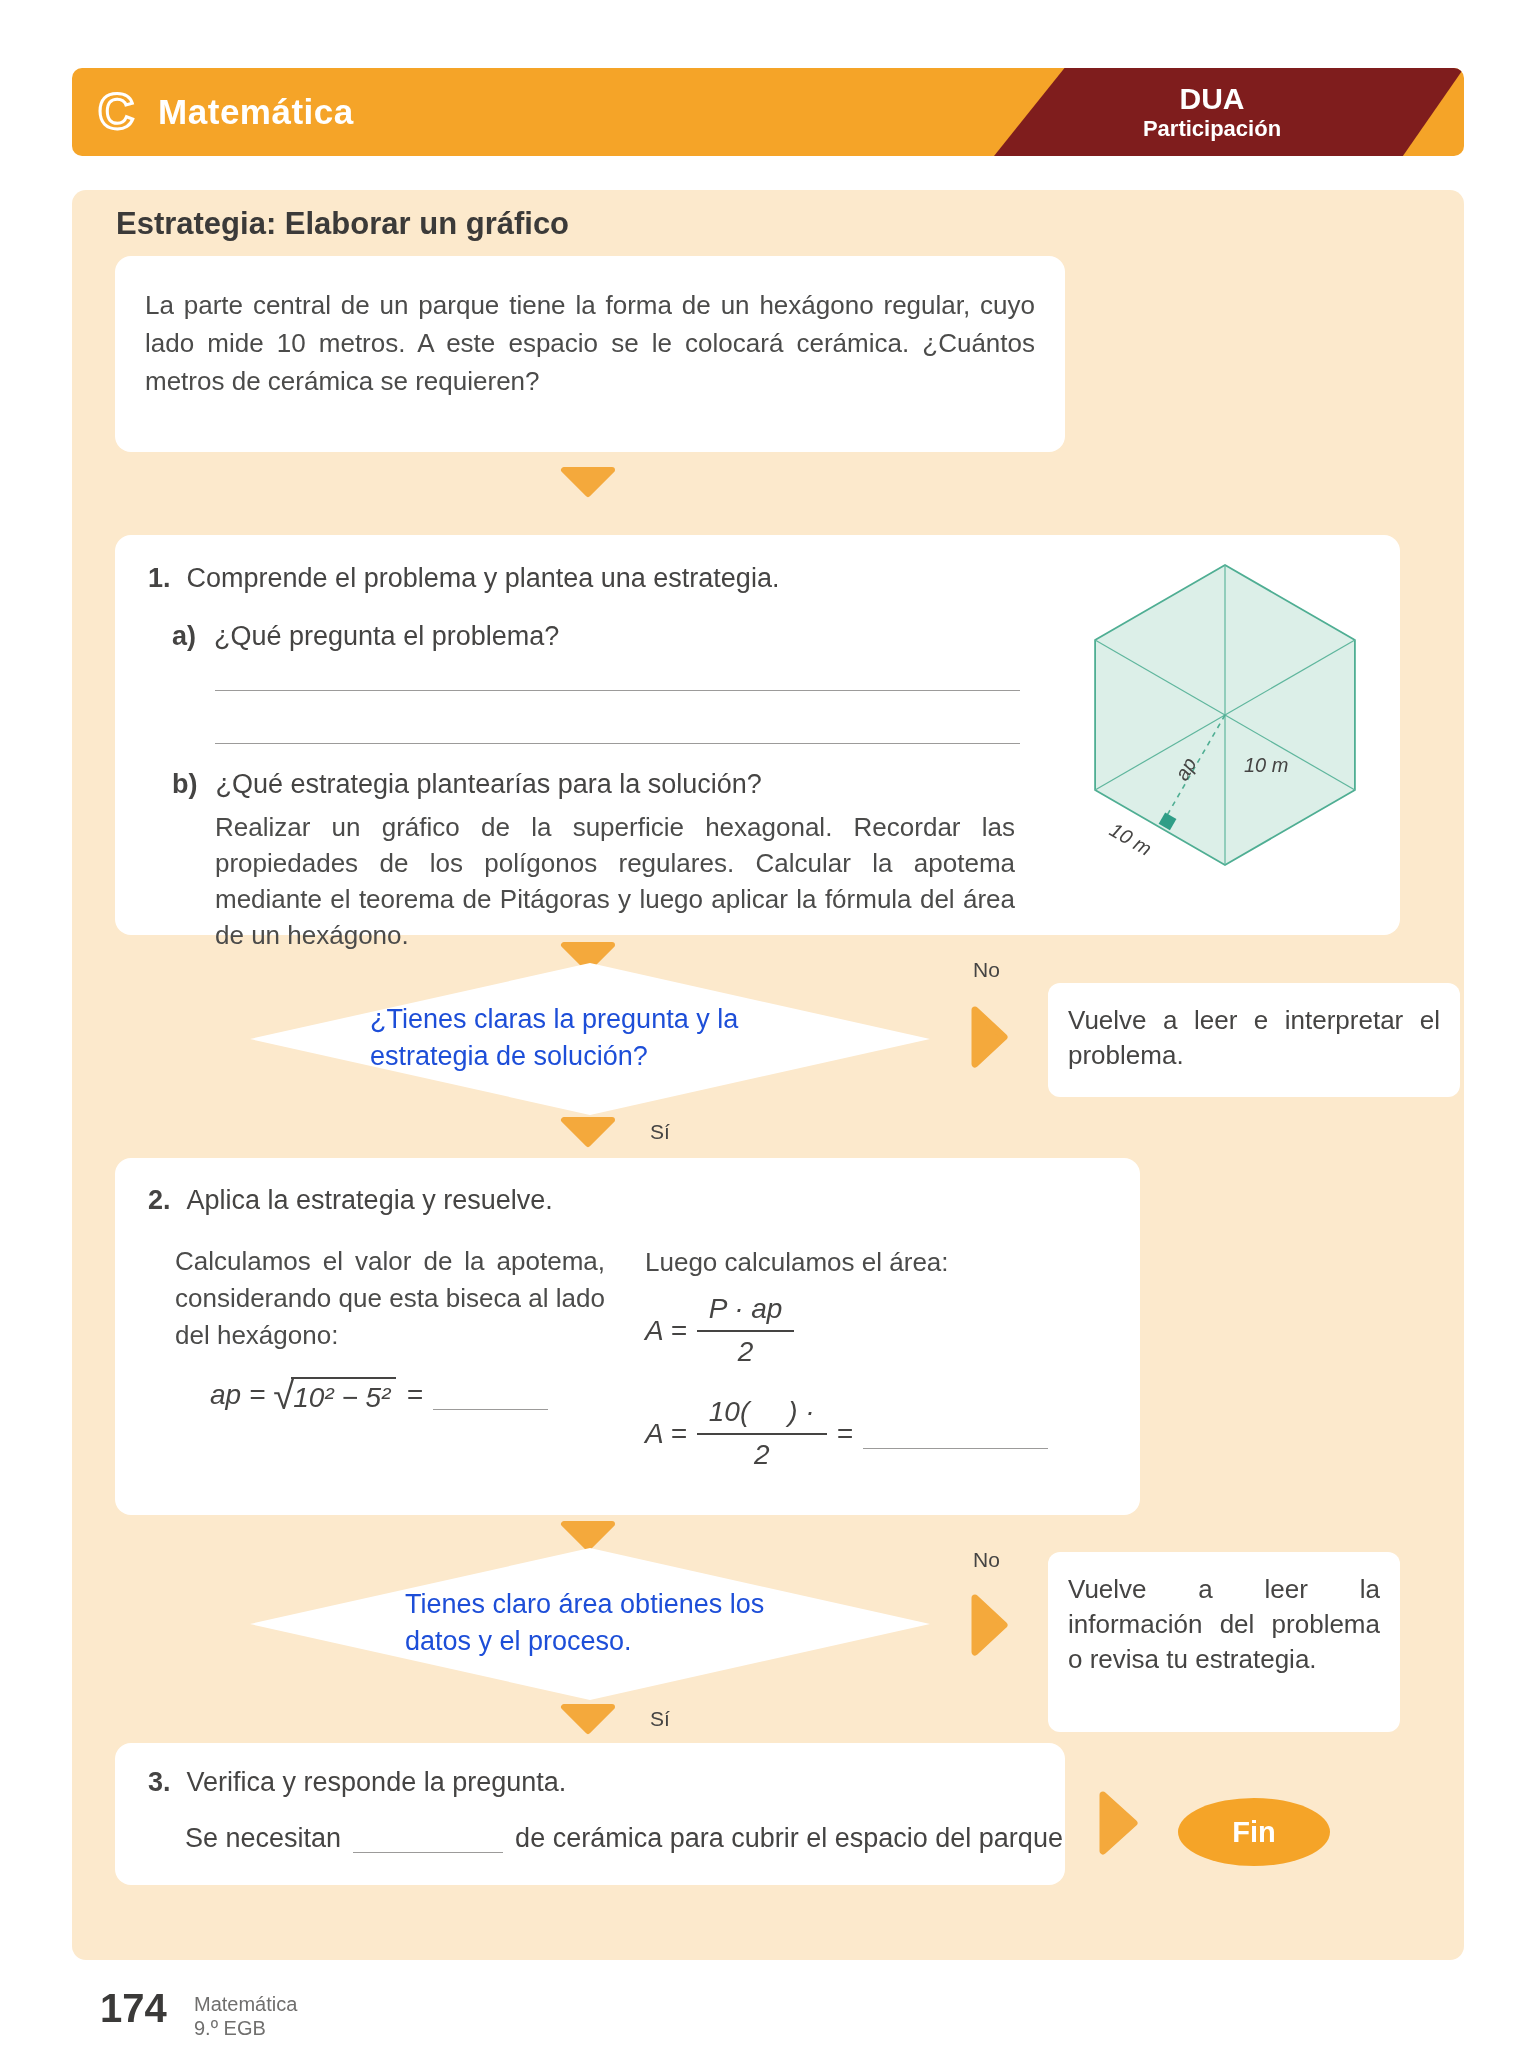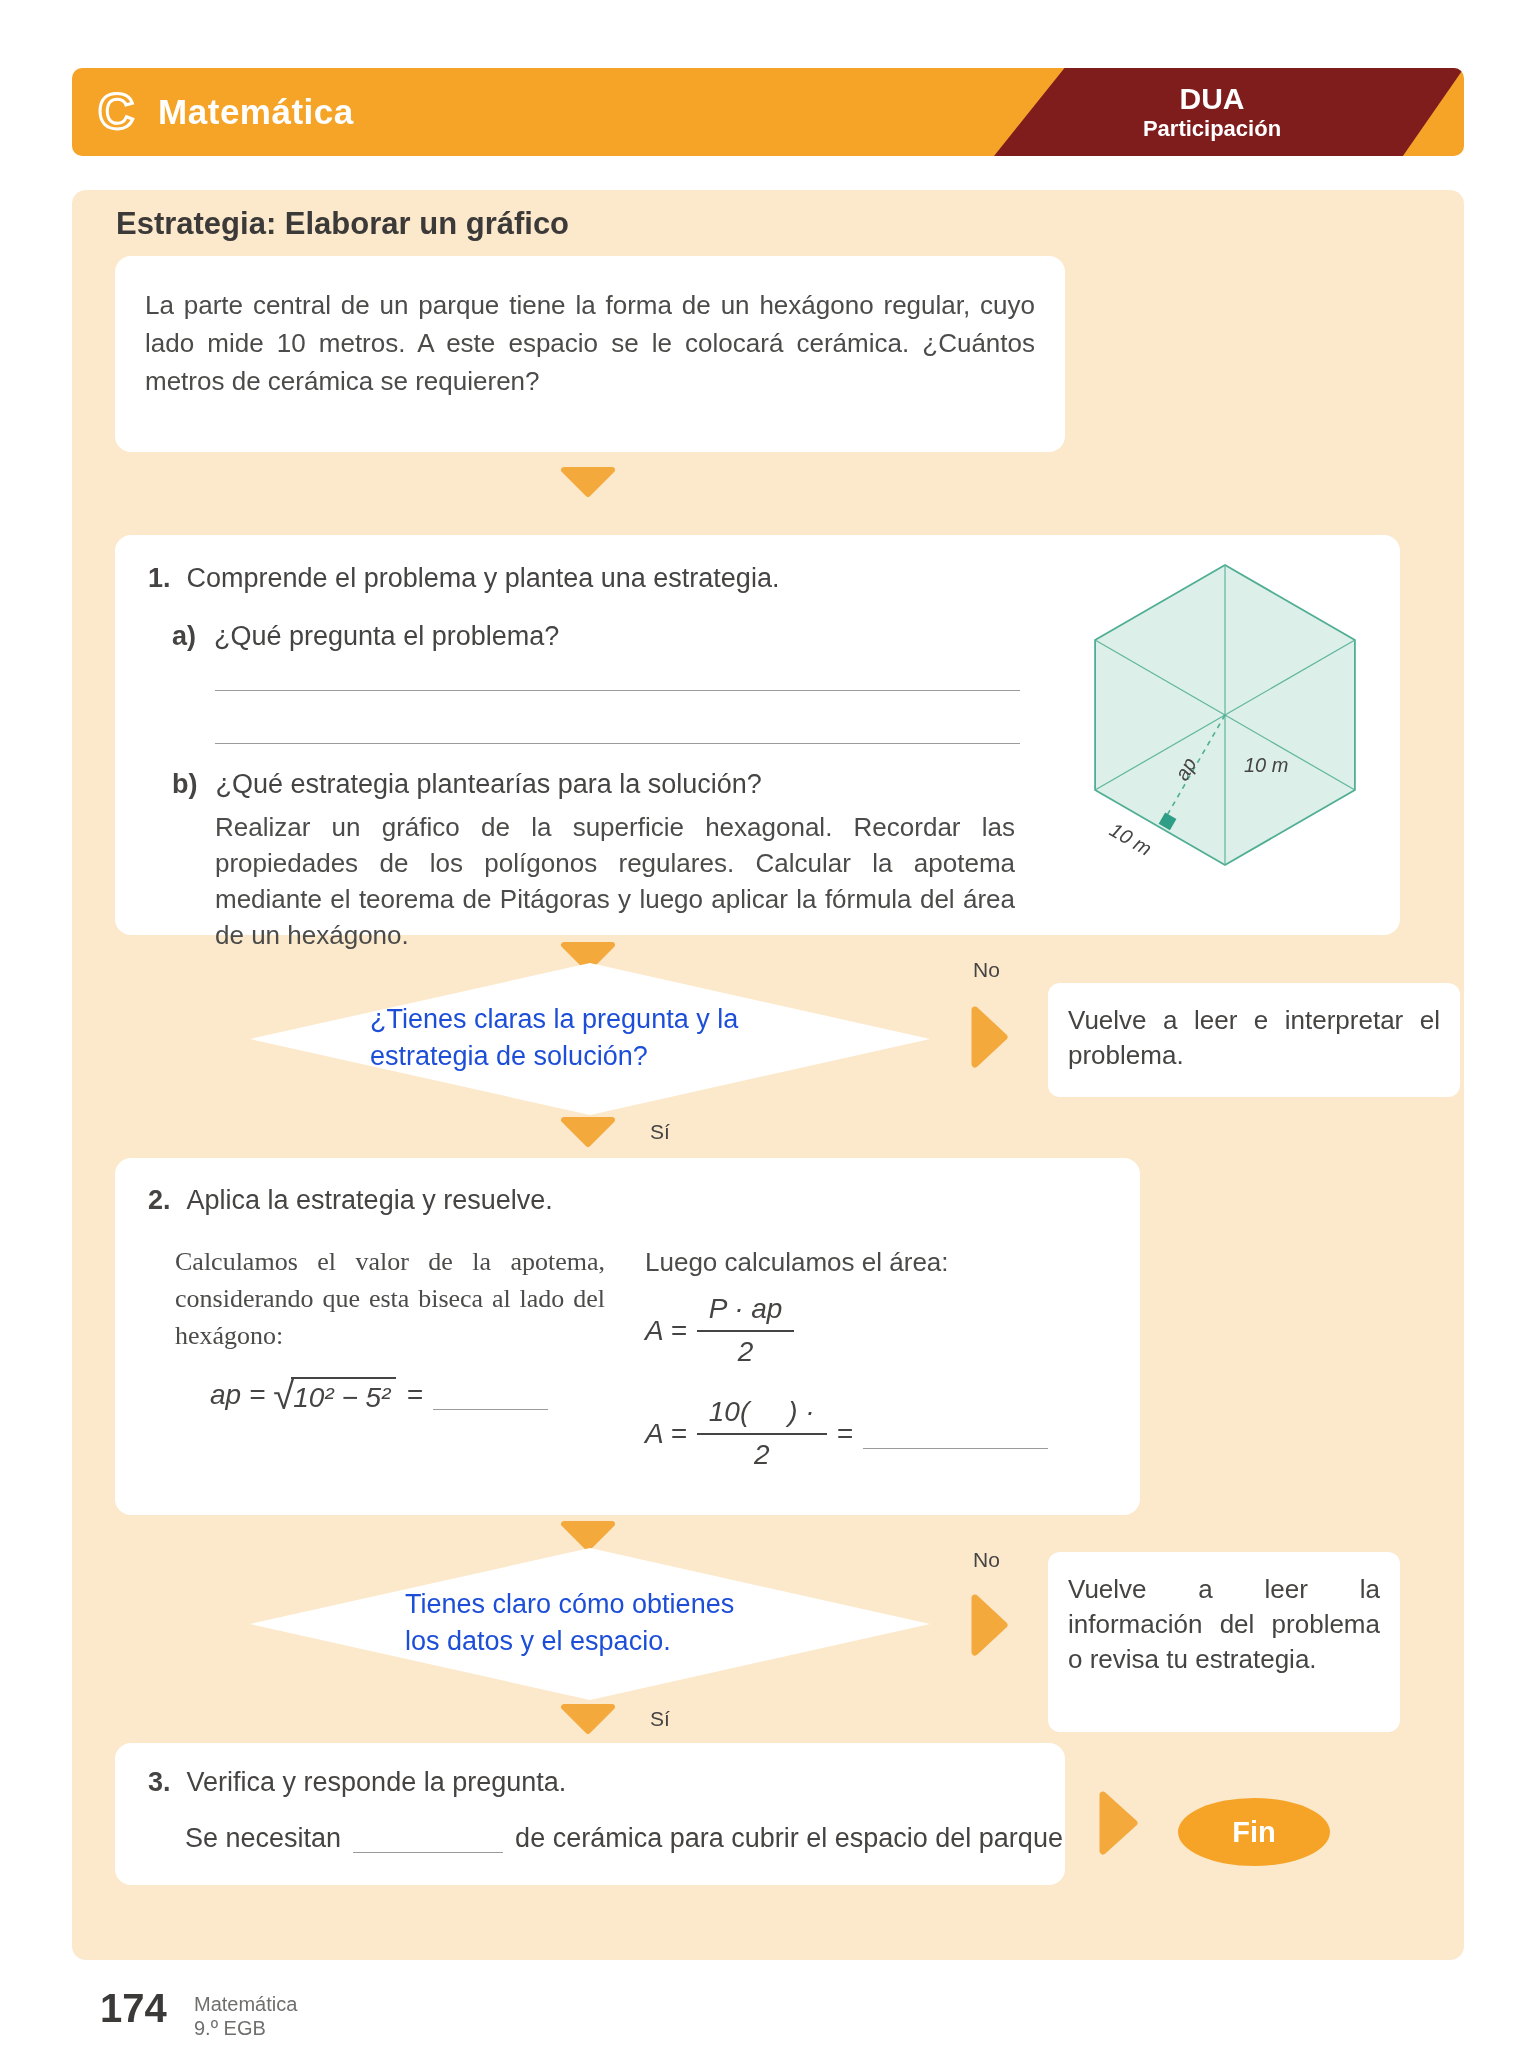--- a/index.html
+++ b/index.html
@@ -151,21 +151,21 @@
       </svg>
   </div>
   <div class="flow-label" style="left:650px; top:1120px;">Sí</div>
 
   <div class="wbox" style="left:115px; top:1158px; width:1025px; height:357px;">
     <div class="step-title" style="left:33px; top:27px;">
       <span class="step-num">2.</span>
       <span>Aplica la estrategia y resuelve.</span>
     </div>
 
-    <div class="body-text" style="position:absolute; left:60px; top:85px; width:430px; font-size:26px; line-height:37px;font-family:Liberation Serif, serif;">Calculamos el valor de la apotema, considerando que esta biseca al lado del hexágono:</div>
+    <div class="body-text" style="position:absolute; left:60px; top:85px; width:430px; font-size:26px; line-height:37px;">Calculamos el valor de la apotema, considerando que esta biseca al lado del hexágono:</div>
 
     <div class="formula" style="left:95px; top:218px;">
       <span>ap =</span>
       <span class="sqrt-sign">√</span>
         <span class="radicand">10² − 5²</span>
       <span class="gap"></span>
         <span>=</span>
       <span class="blank" style="width:115px;"></span>
     </div>
 
@@ -190,21 +190,21 @@
     </div>
   </div>
 
   <div class="arr" style="left:559px; top:1520px;">
     <svg width="58" height="32" viewBox="0 0 58 32">
         <path d="M5 4 H53 L29 28 Z" fill="#F4A93C" stroke="#F4A93C" stroke-width="6" stroke-linejoin="round"></path>
       </svg>
   </div>
 
   <div class="diamond-bg" style="left:250px; top:1548px; width:680px; height:152px;"></div>
-  <div class="diamond-text" style="left:405px; top:1586px; width:370px;">Tienes claro cómo obtienes los datos y el espacio.</div>
+  <div class="diamond-text" style="left:405px; top:1586px; width:370px;">Tienes claro área obtienes los datos y el proceso.</div>
 
   <div class="flow-label" style="left:973px; top:1548px;">No</div>
   <div class="arr" style="left:970px; top:1592px;">
     <svg width="40" height="66" viewBox="0 0 40 66">
         <path d="M5 6 L34 33 L5 60 Z" fill="#F4A93C" stroke="#F4A93C" stroke-width="7" stroke-linejoin="round"></path>
       </svg>
   </div>
   <div class="note-box" style="left:1048px; top:1552px; width:352px; height:180px;">Vuelve a leer la información del problema o revisa tu estrategia.</div>
 
   <div class="arr" style="left:559px; top:1703px;">

